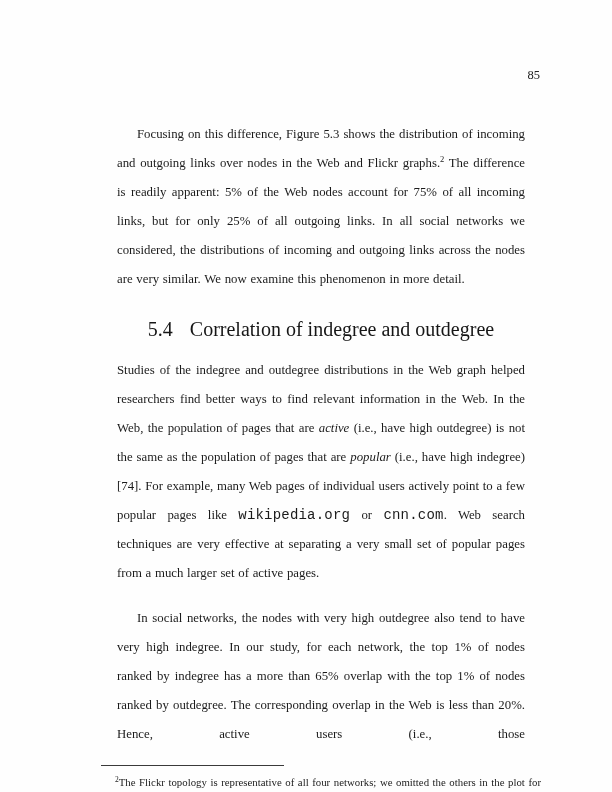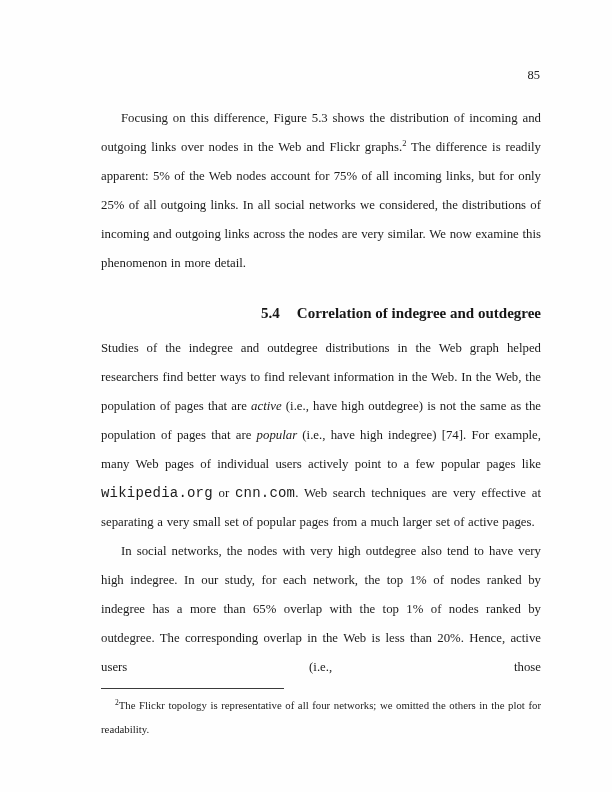--- a/index.html
+++ b/index.html
@@ -23,46 +23,46 @@
     font-size: 12.5px;
     color: #222;
   }
   .content {
     position: absolute;
     top: 104px;
     left: 101px;
     width: 440px;
   }
   .para {
-    margin: 0;
+    margin: 16px;
     font-size: 12.8px;
     line-height: 29px;
     text-align: justify;
     word-spacing: 0.5px;
   }
   .para.indent { text-indent: 20px; }
   .para.justify-last { text-align-last: justify; }
   .para em { }
   .para code {
     font-family: "Liberation Mono", "DejaVu Sans Mono", monospace;
     font-size: 14px;
     letter-spacing: 0.2px;
   }
   sup.fn-ref {
     font-size: 8.5px;
     line-height: 0;
     vertical-align: 5px;
   }
   .section-heading {
     margin: 24px 0 10px 0;
-    font-size: 15px;
+    font-size: 20px;
     line-height: 22px;
-    font-weight: 700;
+    font-weight: 400;
     color: #161616;
-    text-align: right;
+    text-align: center;
   }
   .section-heading .sec-num { margin-right: 17px; }
   .footnote-area { margin-top: 6px; }
   .footnote-rule {
     width: 183px;
     height: 1px;
     background: #3a3a3a;
   }
   .footnote {
     margin: 4px 0 0 0;

